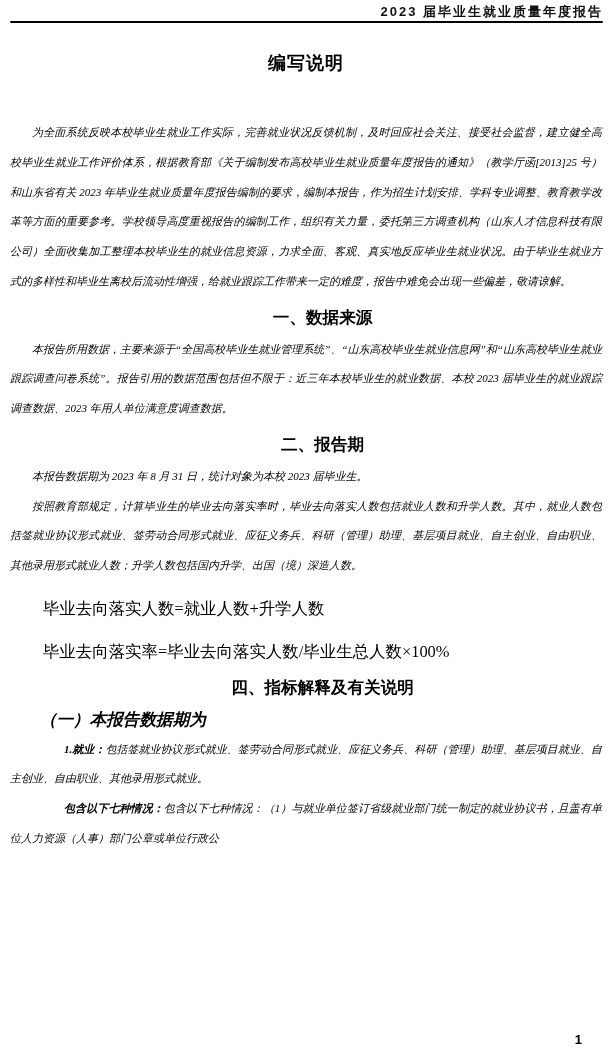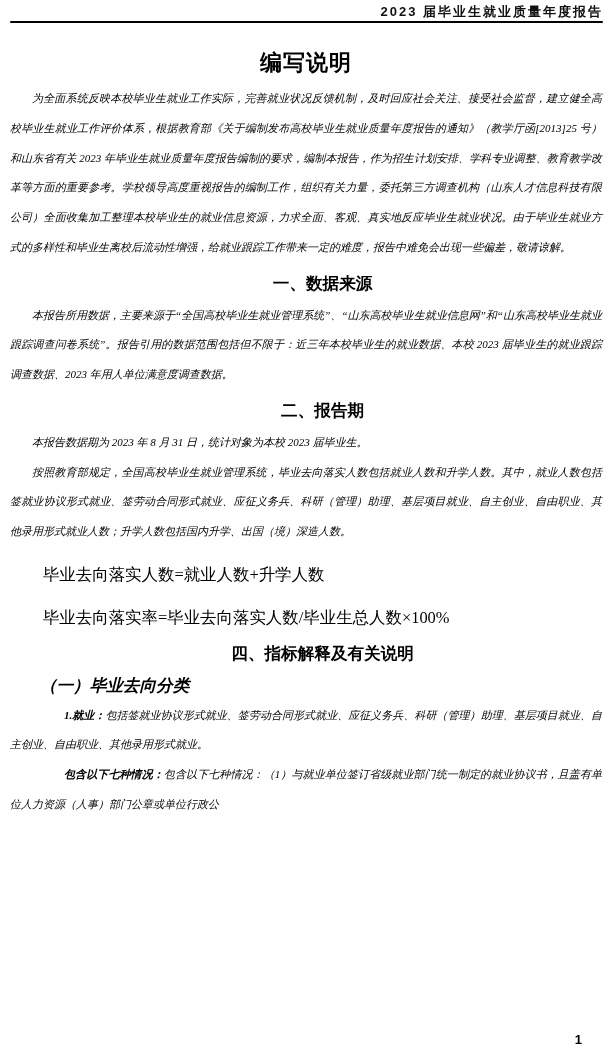--- a/index.html
+++ b/index.html
@@ -24,24 +24,24 @@
   }
   .header-rule {
     position:absolute; top:21px; left:10px; right:7px;
     border-top:2px solid #000000;
   }
   .content {
     position:absolute; top:23px; left:0; right:0;
     padding:0 8px 0 10px;
   }
   .doc-title {
-    margin:27px 0 8px 0;
+    margin:27px 0 42px 0;
     text-align:center;
     font-family:"Liberation Sans","DejaVu Sans",sans-serif;
-    font-size:22px;
+    font-size:18px;
     line-height:26px;
     font-weight:bold;
     letter-spacing:1px;
   }
   .para {
     font-size:11px;
     line-height:29.8px;
     text-align:justify;
     font-style:italic;
   }
@@ -93,26 +93,26 @@
     <h1 class="doc-title">编写说明</h1>
 
     <p class="para indent">为全面系统反映本校毕业生就业工作实际，完善就业状况反馈机制，及时回应社会关注、接受社会监督，建立健全高校毕业生就业工作评价体系，根据教育部《关于编制发布高校毕业生就业质量年度报告的通知》（教学厅函[2013]25 号）和山东省有关 2023 年毕业生就业质量年度报告编制的要求，编制本报告，作为招生计划安排、学科专业调整、教育教学改革等方面的重要参考。学校领导高度重视报告的编制工作，组织有关力量，委托第三方调查机构（山东人才信息科技有限公司）全面收集加工整理本校毕业生的就业信息资源，力求全面、客观、真实地反应毕业生就业状况。由于毕业生就业方式的多样性和毕业生离校后流动性增强，给就业跟踪工作带来一定的难度，报告中难免会出现一些偏差，敬请谅解。</p>
 
     <h2 class="sec">一、数据来源</h2>
     <p class="para indent">本报告所用数据，主要来源于“全国高校毕业生就业管理系统”、“山东高校毕业生就业信息网”和“山东高校毕业生就业跟踪调查问卷系统”。报告引用的数据范围包括但不限于：近三年本校毕业生的就业数据、本校 2023 届毕业生的就业跟踪调查数据、2023 年用人单位满意度调查数据。</p>
 
     <h2 class="sec">二、报告期</h2>
     <p class="para indent">本报告数据期为 2023 年 8 月 31 日，统计对象为本校 2023 届毕业生。</p>
 
-    <p class="para indent">按照教育部规定，全国高校毕业生就业管理系统，毕业去向落实人数包括就业人数和升学人数。其中，就业人数包括签就业协议形式就业、签劳动合同形式就业、应征义务兵、科研（管理）助理、基层项目就业、自主创业、自由职业、其他录用形式就业人数；升学人数包括国内升学、出国（境）深造人数。</p>
+    <p class="para indent">按照教育部规定，计算毕业生的毕业去向落实率时，毕业去向落实人数包括就业人数和升学人数。其中，就业人数包括签就业协议形式就业、签劳动合同形式就业、应征义务兵、科研（管理）助理、基层项目就业、自主创业、自由职业、其他录用形式就业人数；升学人数包括国内升学、出国（境）深造人数。</p>
     <p class="formula">毕业去向落实人数=就业人数+升学人数</p>
     <p class="formula">毕业去向落实率=毕业去向落实人数/毕业生总人数×100%</p>
 
     <h2 class="sec">四、指标解释及有关说明</h2>
-    <h3 class="subsec">（一）毕业去向分类</h3>
+    <h3 class="subsec">（一）本报告数据期为</h3>
 
     <p class="para indent"><b class="term">1.就业：</b><span>包括签就业协议形式就业、签劳动合同形式就业、应征义务兵、科研（管理）助理、基层项目就业、自主创业、自由职业、其他录用形式就业。</span></p>
 
     <p class="para indent"><b class="term">包含以下七种情况：</b><span>包含以下七种情况：（1）与就业单位签订省级就业部门统一制定的就业协议书，且盖有单位人力资源（人事）部门公章或单位行政公</span></p>
 
   </div>
 
   <div class="page-number">1</div>
 
 </div>

